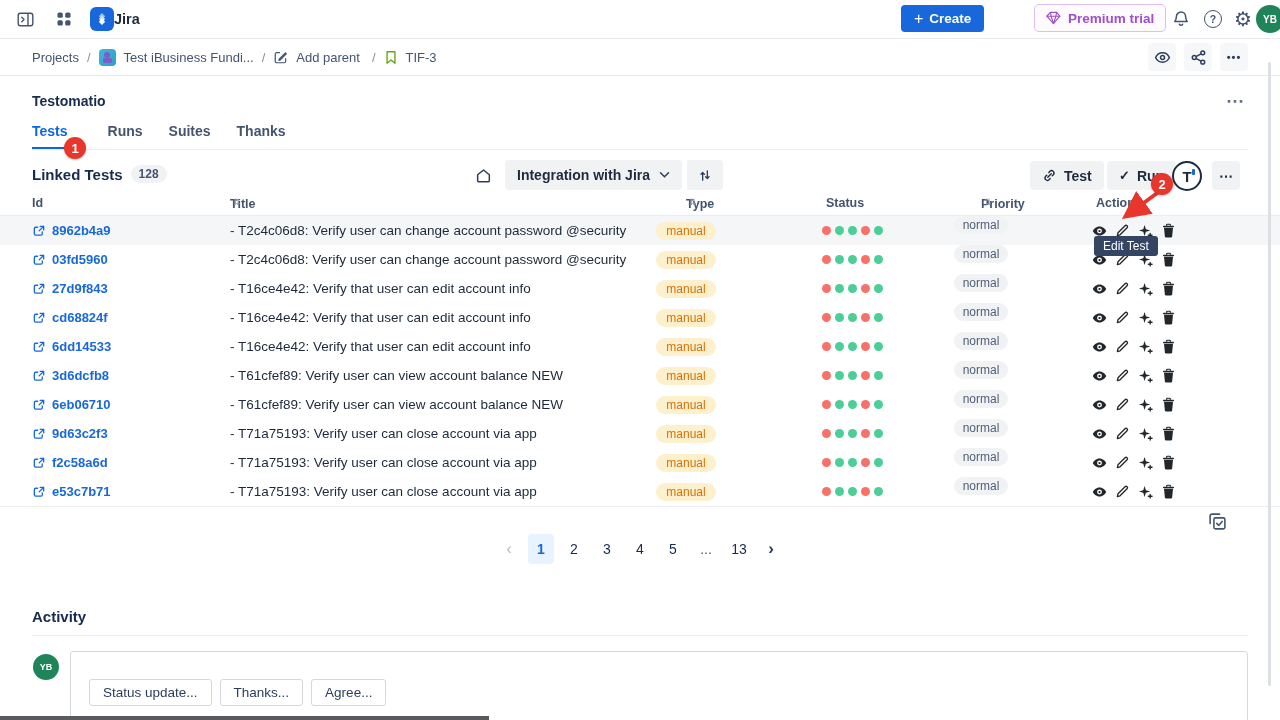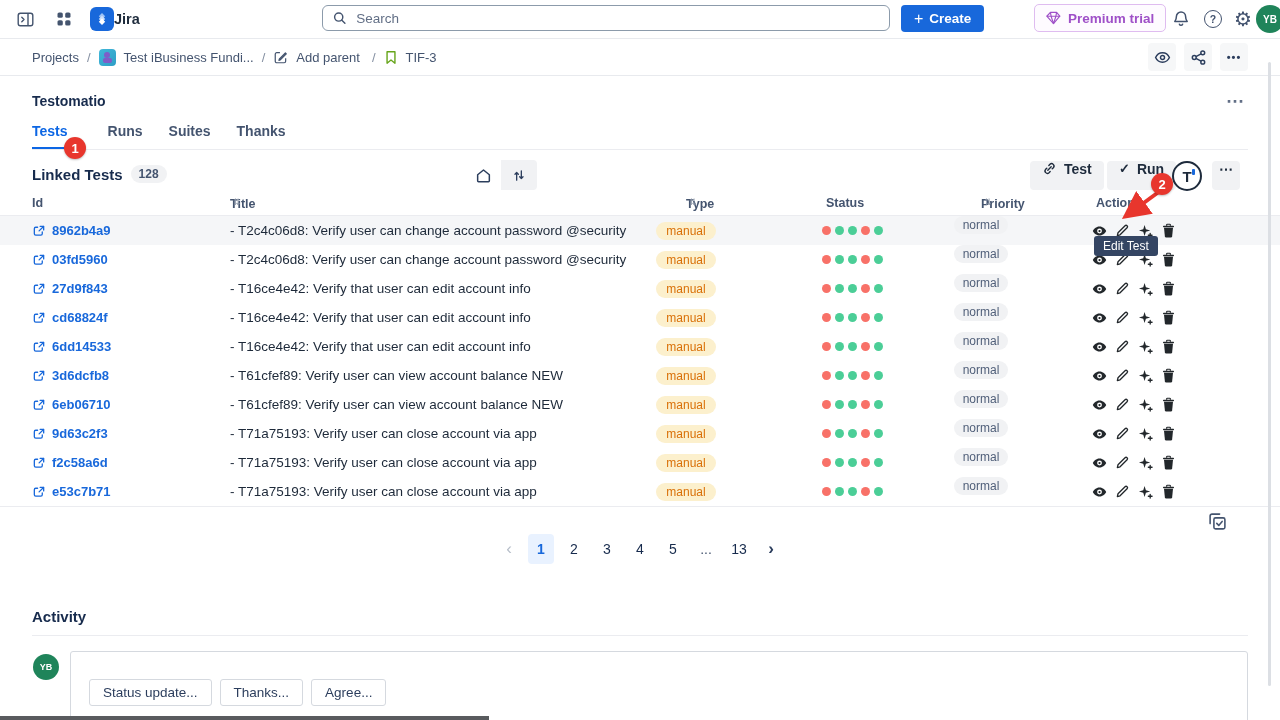--- a/index.html
+++ b/index.html
@@ -44,21 +44,21 @@
   .tab.active{color:#0C66E4;border-bottom:2.5px solid #0C66E4;padding-right:14px;}
   
   .toolbar{position:relative;margin-top:9px;height:33px;}
   .linked-wrap{position:absolute;left:32px;top:6px;display:flex;align-items:center;gap:8px;}
   .linked-title{font-size:15px;font-weight:600;color:#172B4D;}
   .count-badge{background:#F1F2F4;border-radius:10px;padding:2px 8px;font-size:12px;font-weight:600;color:#44546F;}
   .toolbar-center{position:absolute;left:470px;top:1px;display:flex;align-items:center;gap:9px;}
   .pill{background:#F1F2F4;border-radius:4px;height:30px;display:flex;align-items:center;cursor:pointer;}
   .integration-pill{padding:0 12px;gap:9px;font-size:14px;font-weight:600;color:#1E2B3C;}
   .sync-pill{width:36px;justify-content:center;margin-left:-6px;border-left:2px solid #fff;border-radius:0 4px 4px 0;}
-  .toolbar-right-btn{position:absolute;top:2px;height:29px;box-sizing:border-box;background:#F1F2F4;border:none;border-radius:4px;display:flex;gap:7px;padding:0 12px;font-size:14px;font-weight:600;color:#1E2B3C;cursor:pointer;font-family:"Liberation Sans",sans-serif;}
+  .toolbar-right-btn{position:absolute;top:2px;height:29px;box-sizing:border-box;background:#F1F2F4;border:none;border-radius:4px;display:flex;align-items:center;gap:7px;padding:0 12px;font-size:14px;font-weight:600;color:#1E2B3C;cursor:pointer;font-family:"Liberation Sans",sans-serif;}
   .btn-test{left:1030px;}
   .btn-run{left:1107px;}
   .run-check{color:#1E2B3C;font-size:13px;font-weight:700;}
   .tlogo{position:absolute;left:1172px;top:2px;width:26px;height:26px;border-radius:50%;border:2px solid #1E2B3C;background:#fff;display:flex;align-items:center;justify-content:center;cursor:pointer;}
   .tlogo-letter{font-size:15px;font-weight:800;color:#1E2B3C;position:relative;}
   .tlogo-letter::after{content:"";position:absolute;right:-3px;top:1px;width:3px;height:6px;background:#1868DB;border-radius:1px;}
   .btn-more{left:1212px;width:28px;justify-content:center;padding:0;}
   
   .thead{position:relative;margin-top:3px;height:20px;border-bottom:1px solid #EBECF0;font-size:12.5px;font-weight:600;color:#44546F;}
   .thead span{position:absolute;top:1px;}
@@ -134,27 +134,20 @@
         <div class="jira-logo">
           <svg width="14" height="14" viewBox="0 0 14 14">
               <path d="M7 1l3.2 3.2L7 7.4 3.8 4.2z" fill="#9EC3F5"></path>
               <path d="M7 3.8l3.2 3.2L7 10.2 3.8 7z" fill="#CFE1FB"></path>
               <path d="M7 6.6l3.2 3.2L7 13 3.8 9.8z" fill="#fff"></path>
             </svg>
         </div>
         <span class="jira-name">Jira</span>
       </div>
     </div>
-    <div class="searchbar">
-      <svg width="14" height="14" viewBox="0 0 14 14" fill="none" stroke="#44546F" stroke-width="1.5" stroke-linecap="round">
-          <circle cx="6" cy="6" r="4.3"></circle>
-          <line x1="9.3" y1="9.3" x2="12.5" y2="12.5"></line>
-        </svg>
-      <input placeholder="Search" style="">
-    </div>
     <button class="create-btn">
       <span class="create-plus">+</span>
       <span>Create</span>
     </button>
     <button class="premium-btn">
       <svg width="15" height="14" viewBox="0 0 17 15" fill="none" stroke="#9F50C8" stroke-width="1.3" stroke-linejoin="round">
           <path d="M5 1.2h7l3.6 4.3L8.5 13.8.9 5.5z"></path>
           <path d="M.9 5.5h15.2M8.5 13.8L5.8 5.5M8.5 13.8l2.7-8.3M5 1.2l.8 4.3M12 1.2l-.8 4.3"></path>
         </svg>
       <span>Premium trial</span>
@@ -231,20 +224,26 @@
       <div class="linked-wrap">
         <span class="linked-title">Linked Tests</span>
         <span class="count-badge">128</span>
       </div>
       <div class="toolbar-center">
         <div class="icon-btn">
           <svg width="17" height="17" viewBox="0 0 16 16" fill="none" stroke="#2C3E5D" stroke-width="1.4" stroke-linejoin="round">
               <path d="M2.5 7.3L8 2.8l5.5 4.5V13a.8.8 0 0 1-.8.8H3.3a.8.8 0 0 1-.8-.8z"></path>
             </svg>
         </div>
+        <div class="pill integration-pill">
+          <span>Integration with Jira</span>
+          <svg width="11" height="8" viewBox="0 0 11 8" fill="none" stroke="#2C3E5D" stroke-width="1.5" stroke-linecap="round">
+              <path d="M1.5 1.8l4 4 4-4"></path>
+            </svg>
+        </div>
         <div class="pill sync-pill">
           <svg width="14" height="15" viewBox="0 0 15 15" fill="none" stroke="#2C3E5D" stroke-width="1.4" stroke-linecap="round" stroke-linejoin="round">
               <path d="M5 12.5V4.3M5 4.3L3.2 6.1M5 4.3l1.8 1.8"></path>
               <path d="M10 2.5v8.2M10 10.7l1.8-1.8M10 10.7L8.2 8.9"></path>
             </svg>
         </div>
       </div>
       <button class="toolbar-right-btn btn-test">
         <svg width="15" height="15" viewBox="0 0 16 16" fill="none" stroke="#1E2B3C" stroke-width="1.5" stroke-linecap="round">
             <path d="M6.2 9.8l3.6-3.6"></path>

